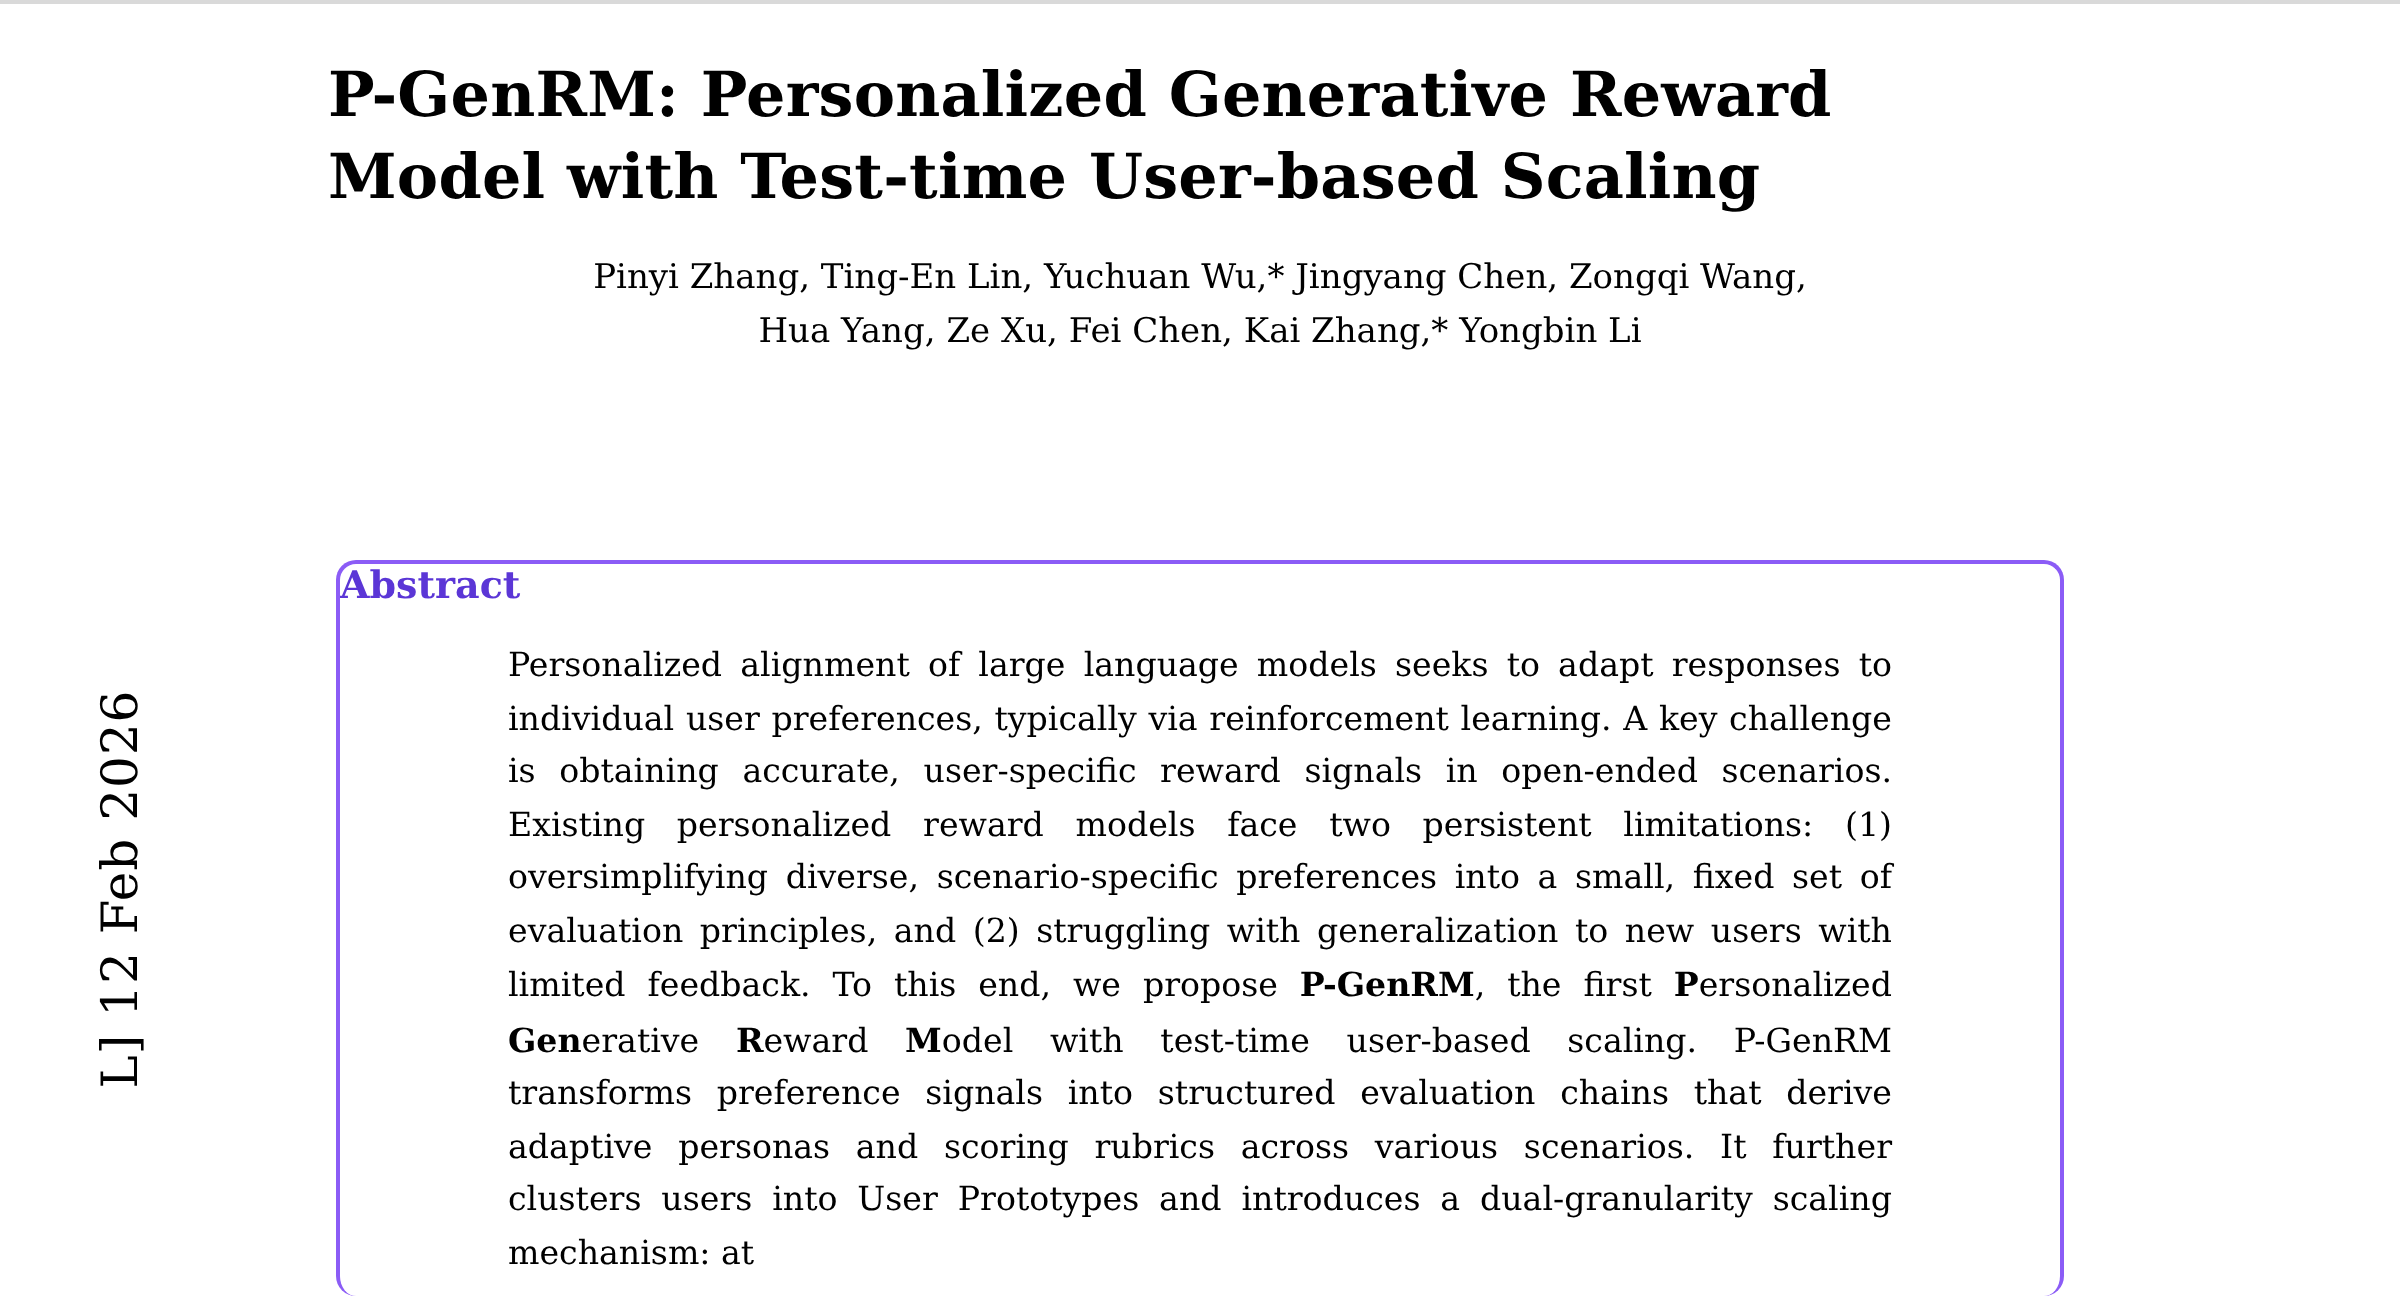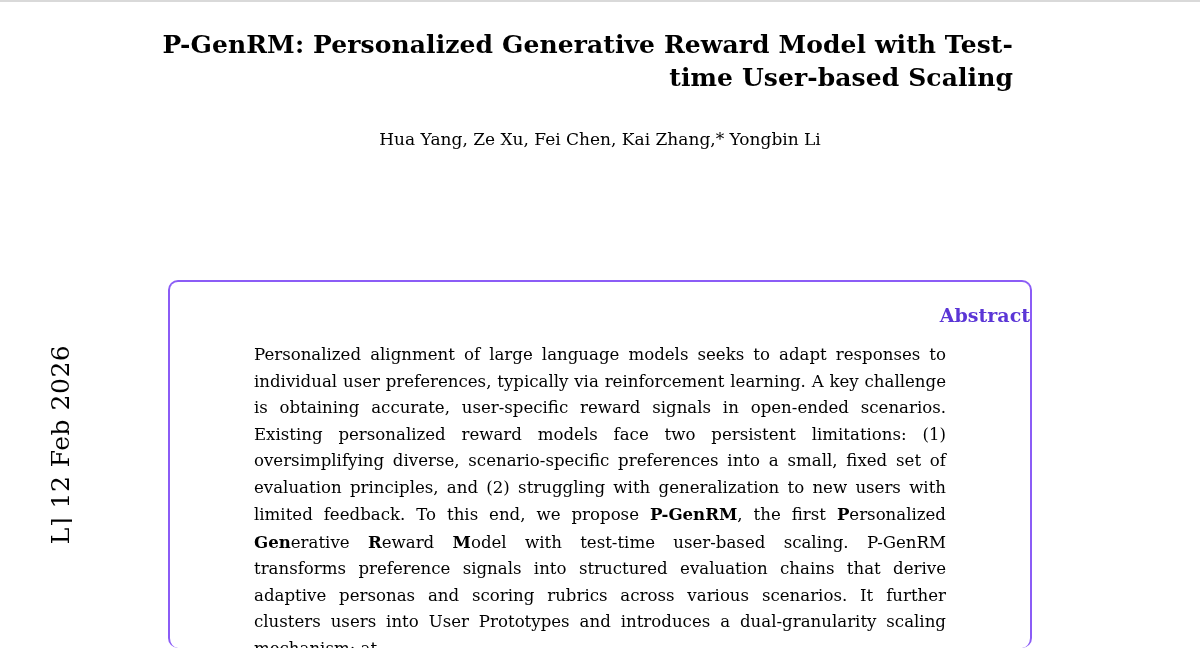--- a/index.html
+++ b/index.html
@@ -53,25 +53,25 @@
   .page {
     position: absolute;
     left: 0;
     top: 0;
     width: 1200px;
     height: 648px;
   }
 
   .title {
     position: absolute;
-    left: 153px;
+    left: 164px;
     top: 28px;
     width: 860px;
-    text-align: right;
-    font-size: 25px;
+    text-align: left;
+    font-size: 31px;
     font-weight: bold;
     line-height: 1.32;
     letter-spacing: 0.1px;
   }
 
   .authors {
     position: absolute;
     left: 170px;
     top: 126px;
     width: 860px;
@@ -97,22 +97,21 @@
     height: 368px;
     border: 2px solid #8b5cf6;
     border-radius: 10px;
     border-bottom: none;
     box-sizing: border-box;
     overflow: hidden;
     background: #fff;
   }
 
   .abstract-heading {
-    margin-top: 22px;
-    text-align: right;
+    text-align: left;
     font-size: 19px;
     font-weight: bold;
     color: #5b36d6;
   }
 
   .abstract-body {
     margin: 16px 84px 0 84px;
     font-size: 16.6px;
     line-height: 1.6;
     text-align: justify;
@@ -128,20 +127,21 @@
 
   <div class="top-rule"></div>
 
   <div class="arxiv-stamp">
     <div class="vtext">L]  12 Feb 2026</div>
   </div>
 
   <div class="title">P-GenRM: Personalized Generative Reward Model with Test-time User-based Scaling</div>
 
   <div class="authors">
+    <div>Pinyi Zhang, Ting-En Lin, Yuchuan Wu,* Jingyang Chen, Zongqi Wang,</div>
     <div>Hua Yang, Ze Xu, Fei Chen, Kai Zhang,* Yongbin Li</div>
   </div>
 
 
   <div class="abstract-box">
     <div class="abstract-heading">Abstract</div>
     <div class="abstract-body"><span>Personalized alignment of large language models seeks to adapt responses to individual user preferences, typically via reinforcement learning. A key challenge is obtaining accurate, user-specific reward signals in open-ended scenarios. Existing personalized reward models face two persistent limitations: (1) oversimplifying diverse, scenario-specific preferences into a small, fixed set of evaluation principles, and (2) struggling with generalization to new users with limited feedback. To this end, we propose </span><b>P-GenRM</b><span>, the first </span><b>P</b><span>ersonalized </span><b>Gen</b><span>erative </span><b>R</b><span>eward </span><b>M</b><span>odel with test-time user-based scaling. P-GenRM transforms preference signals into structured evaluation chains that derive adaptive personas and scoring rubrics across various scenarios. It further clusters users into User Prototypes and introduces a dual-granularity scaling mechanism: at</span></div>
   </div>
 
 </div>

